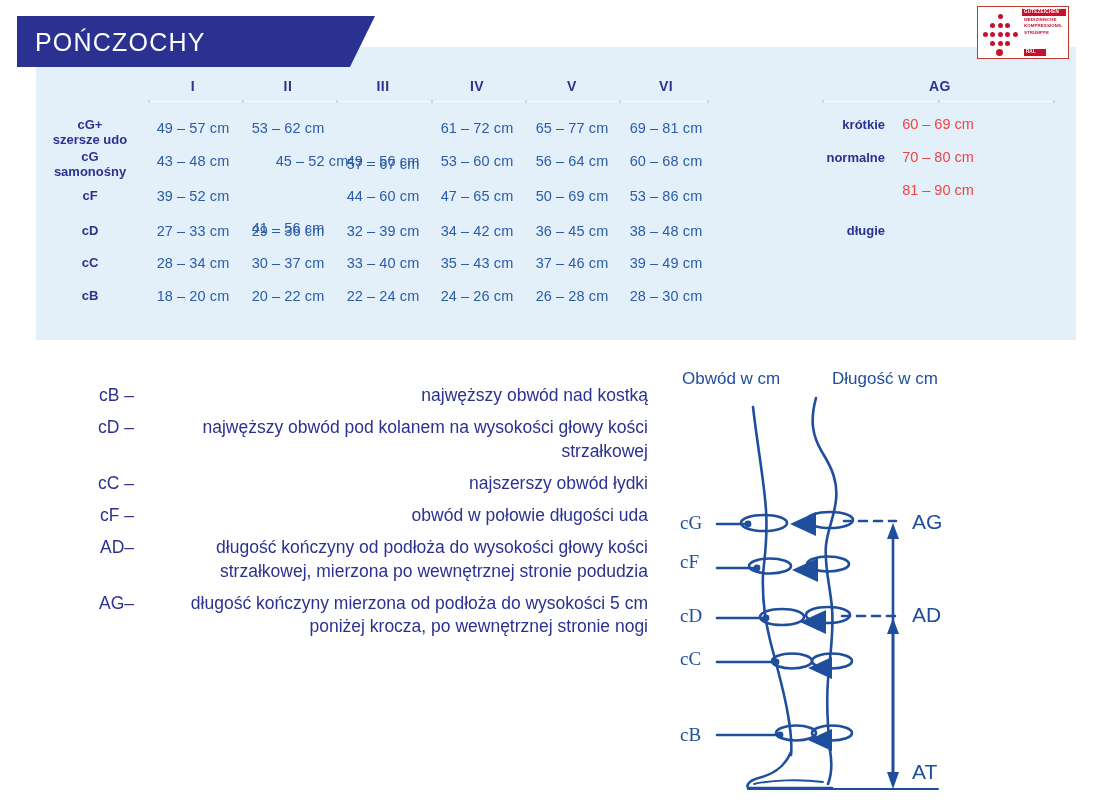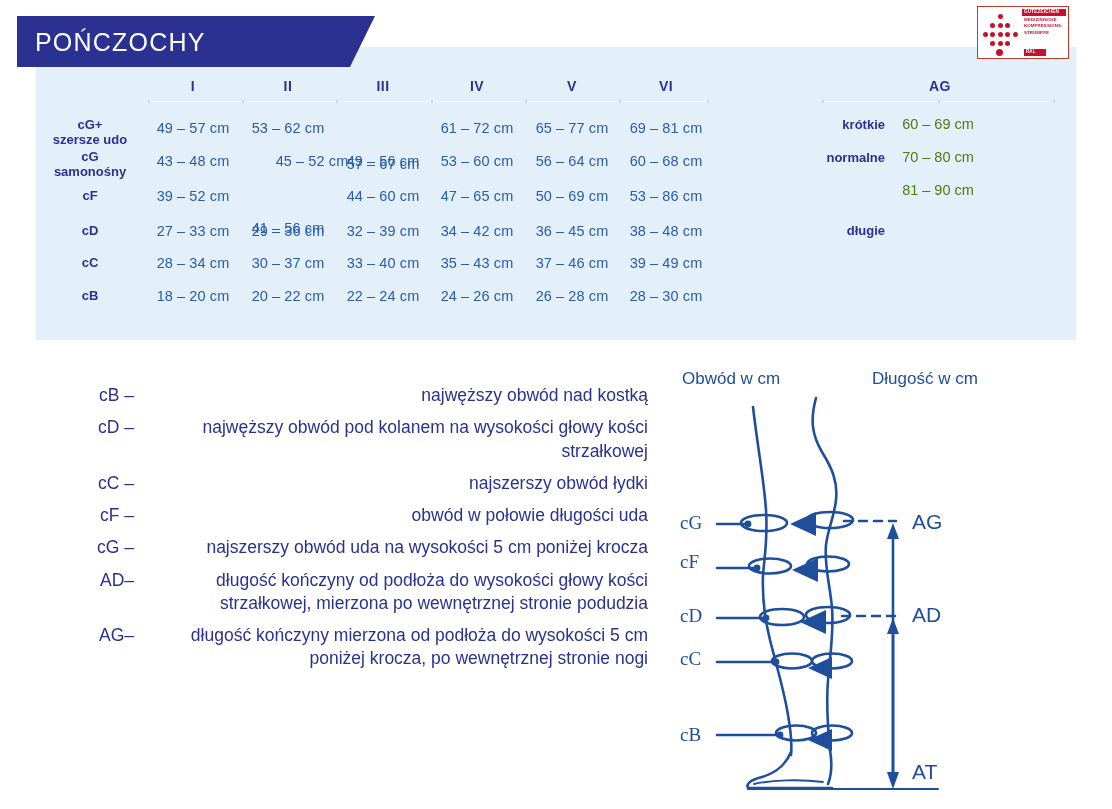--- a/index.html
+++ b/index.html
@@ -140,21 +140,21 @@
   }
 
   
   .ag-label{
     position:absolute;
     width:120px;text-align:right;
     font-size:13px;font-weight:bold;color:#2b3190;
   }
   .ag-val{
     position:absolute;
-    font-size:14.5px;color:#4d7c0f;
+    font-size:14.5px;color:#ef4444;
     text-align:center;transform:translateX(-50%);
     white-space:nowrap;
   }
 
   
   #legend{
     position:absolute;
     left:88px; top:384px;
     width:560px;
     text-align:right;
@@ -326,37 +326,33 @@
   </div>
   <div class="leg-row">
     <span class="leg-key">cC –</span>
     <span class="leg-desc">najszerszy obwód łydki</span>
   </div>
   <div class="leg-row">
     <span class="leg-key">cF –</span>
     <span class="leg-desc">obwód w połowie długości uda</span>
   </div>
   <div class="leg-row">
-    <span class="leg-key">cG –</span>
-    <span class="leg-desc">najszerszy obwód uda na wysokości 5 cm poniżej krocza</span>
-  </div>
-  <div class="leg-row">
     <span class="leg-key">AD–</span>
     <span class="leg-desc">długość kończyny od podłoża do wysokości głowy kości strzałkowej, mierzona po wewnętrznej stronie podudzia</span>
   </div>
   <div class="leg-row">
     <span class="leg-key">AG–</span>
     <span class="leg-desc">długość kończyny mierzona od podłoża do wysokości 5 cm poniżej krocza, po wewnętrznej stronie nogi</span>
   </div>
 </div>
 
 <div id="diagram">
 
   <div class="dg-title" style="left:22px;top:9px;">Obwód w cm</div>
-  <div class="dg-title" style="left:172px;top:9px;margin-left:40px;">Długość w cm</div>
+  <div class="dg-title" style="left:172px;top:9px;">Długość w cm</div>
 
   <div class="dg-lab" style="left:20px;top:152px;">cG</div>
   <div class="dg-lab" style="left:20px;top:191px;">cF</div>
   <div class="dg-lab" style="left:20px;top:245px;">cD</div>
   <div class="dg-lab" style="left:20px;top:288px;">cC</div>
   <div class="dg-lab" style="left:20px;top:364px;">cB</div>
 
   <div class="dg-lab2" style="left:252px;top:150px;">AG</div>
   <div class="dg-lab2" style="left:252px;top:243px;">AD</div>
   <div class="dg-lab2" style="left:252px;top:400px;">AT</div>

